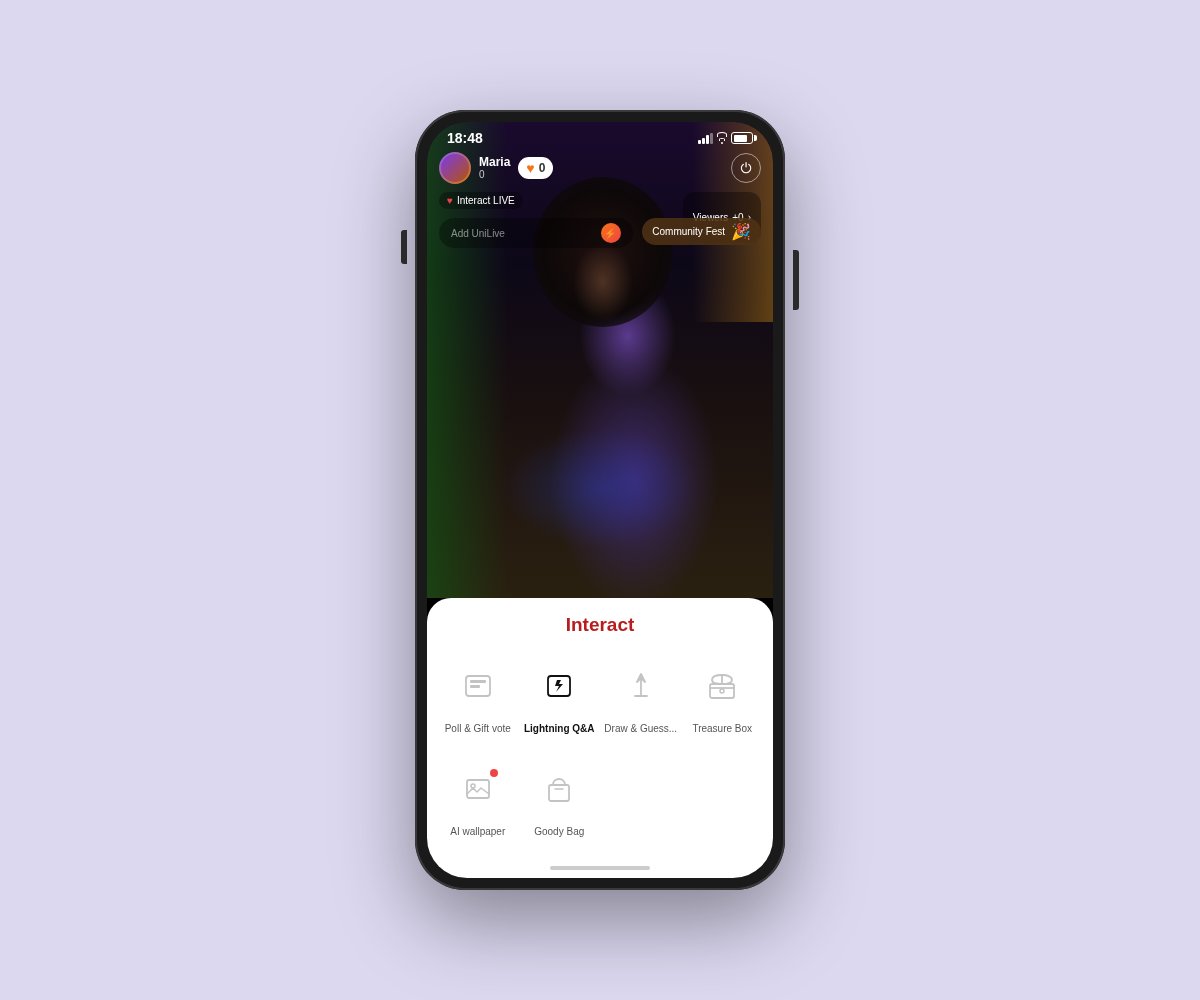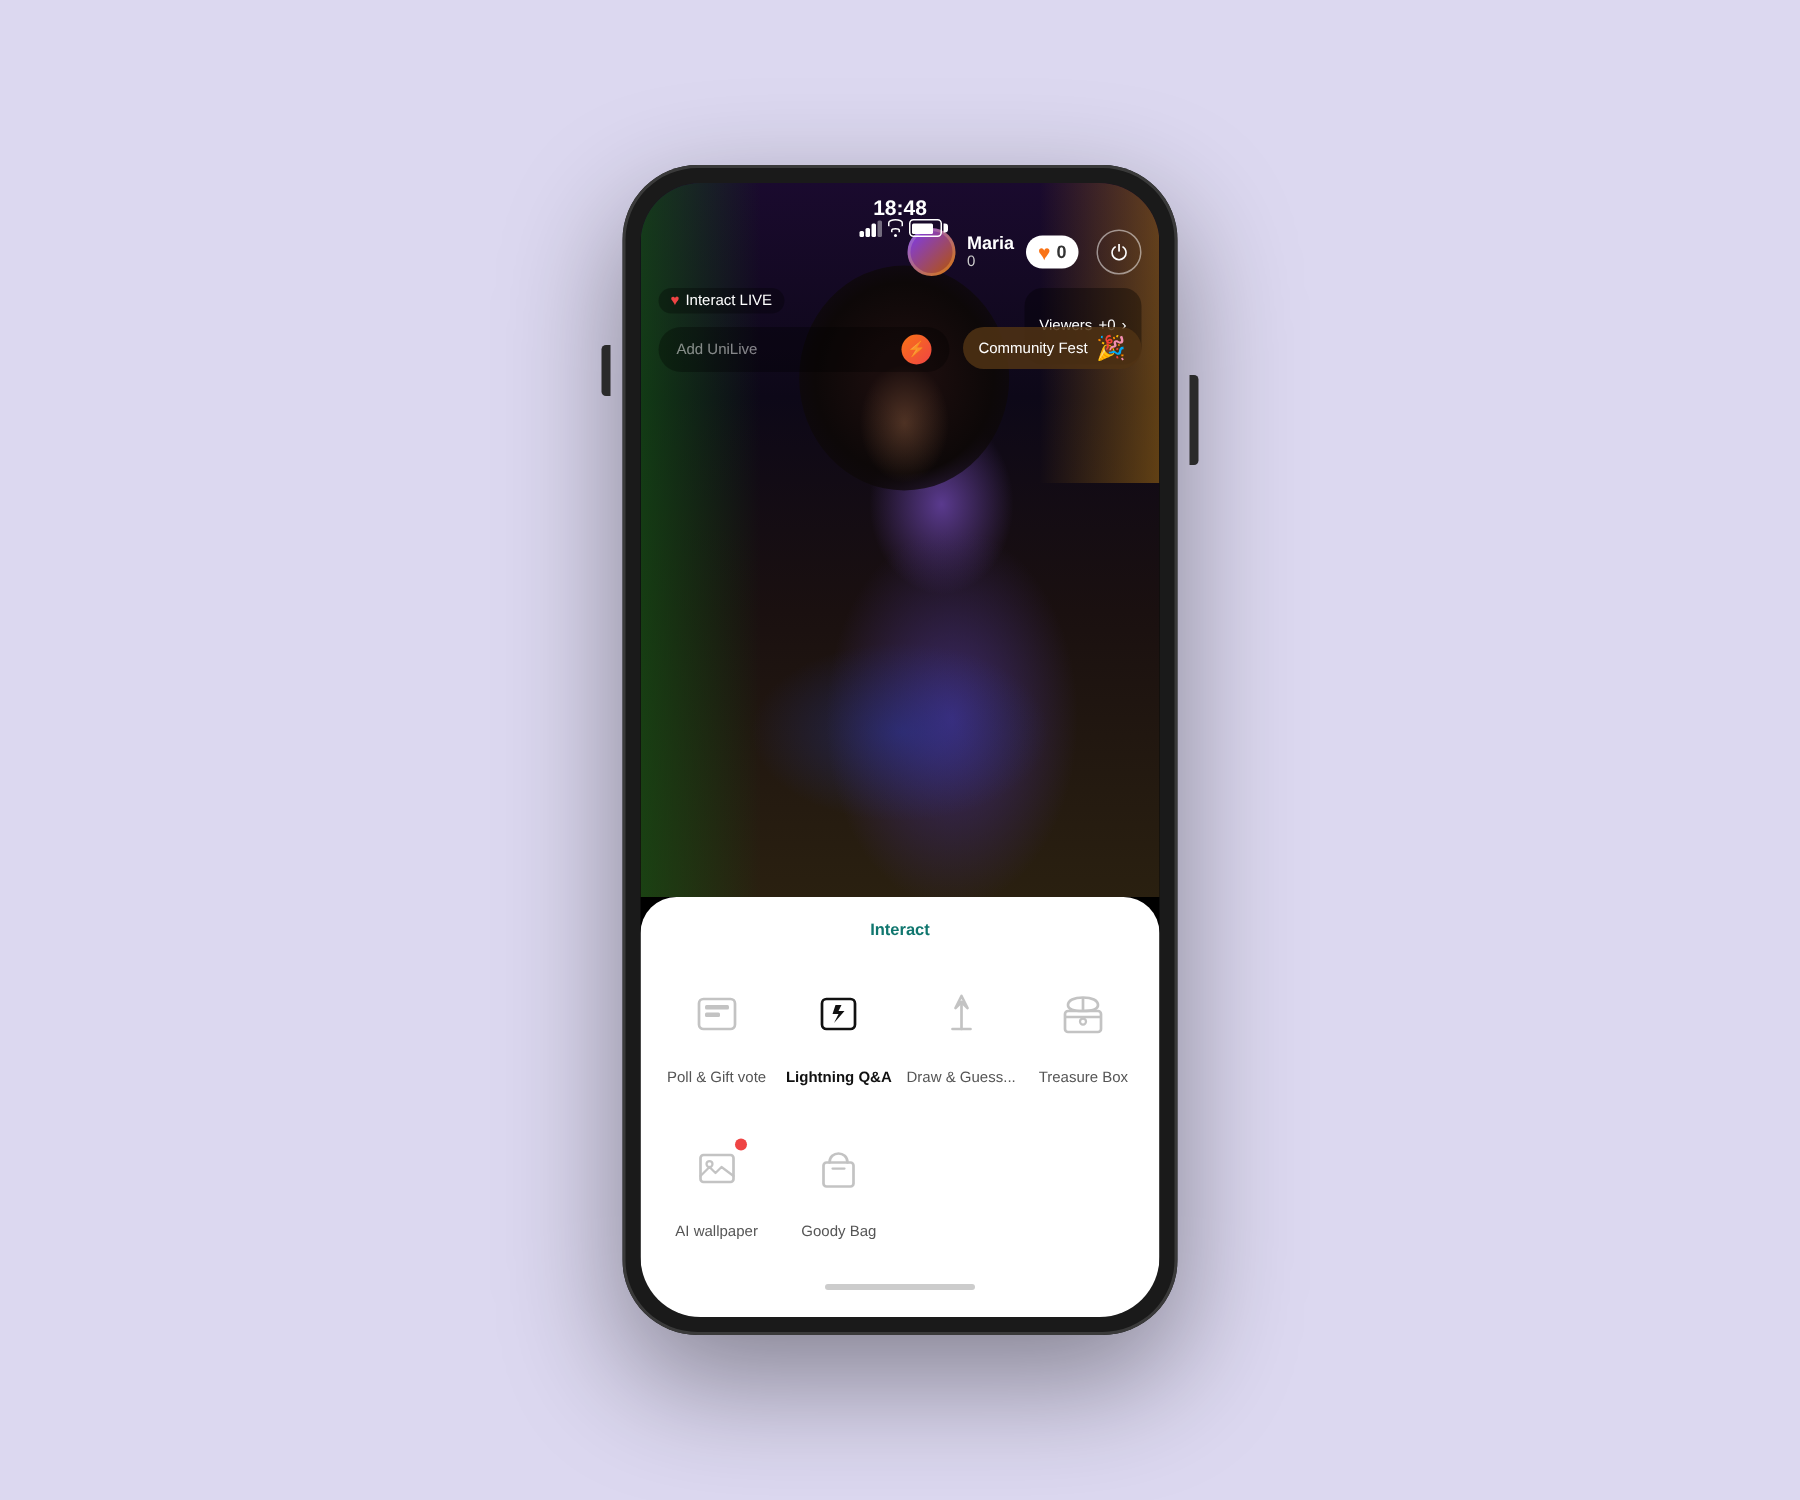--- a/index.html
+++ b/index.html
@@ -65,21 +65,20 @@
       align-items: center;
       justify-content: space-between;
       padding: 8px 20px 4px;
       font-size: 12px;
       font-weight: 600;
       position: absolute;
       top: 0;
       left: 0;
       right: 0;
       z-index: 10;
-      flex-direction: column;
     }
 
     .status-time { font-size: 14px; font-weight: 700; color: #fff; }
 
     .status-icons {
       display: flex;
       align-items: center;
       gap: 4px;
     }
 
@@ -202,23 +201,22 @@
 
     
     .top-bar {
       position: absolute;
       top: 24px;
       left: 0;
       right: 0;
       padding: 6px 12px;
       display: flex;
       align-items: center;
-      justify-content: flex-end;
+      justify-content: space-between;
       z-index: 5;
-      gap: 12px;
     }
 
     .user-info {
       display: flex;
       align-items: center;
       gap: 8px;
     }
 
     .avatar {
       width: 32px;
@@ -372,23 +370,23 @@
     .bottom-sheet {
       background: #fff;
       border-radius: 24px 24px 0 0;
       padding: 16px 0 20px;
       height: 280px;
       flex-shrink: 0;
     }
 
     .sheet-title {
       text-align: center;
-      font-size: 11px;
+      font-size: 19px;
       font-weight: 600;
-      color: #0f766e;
+      color: #b91c1c;
       margin-bottom: 20px;
     }
 
     .sheet-grid {
       display: grid;
       grid-template-columns: repeat(4, 1fr);
       gap: 0;
       padding: 0 10px;
       margin-bottom: 16px;
     }

